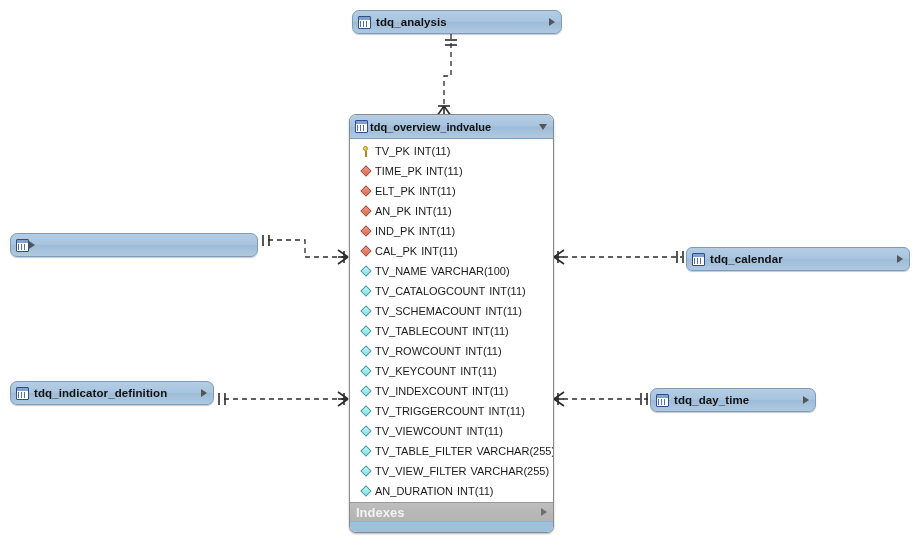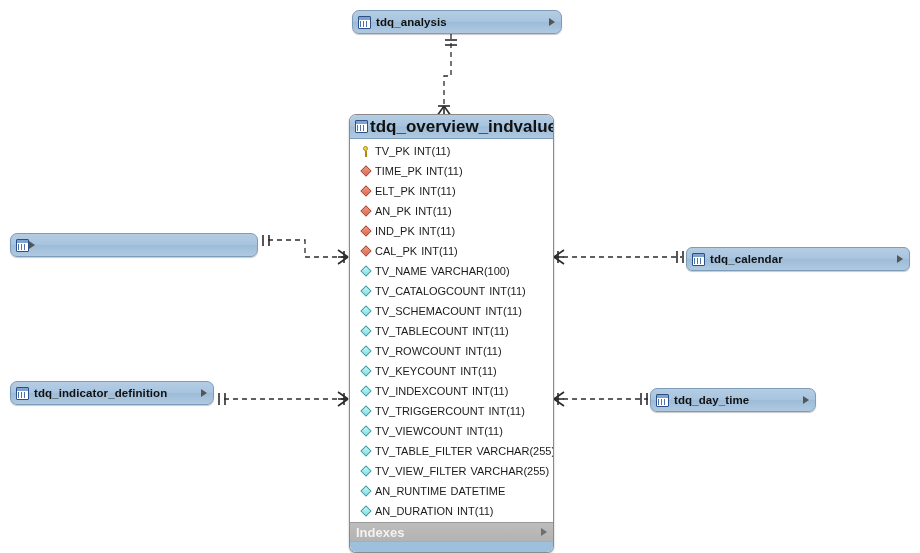--- a/index.html
+++ b/index.html
@@ -38,21 +38,21 @@
     box-shadow:0 1px 2px rgba(0,0,0,0.3);
     overflow:hidden;
   }
   .node.expanded .thead{
     height:24px;box-sizing:border-box;
     background:linear-gradient(to bottom,#b5cde4 0%,#a7c4df 48%,#9dbcd8 52%,#b0c9e1 100%);
     border-bottom:1px solid #7d9cba;
     display:flex;align-items:center;padding:0 6px 0 5px;
   }
   .node.expanded .thead .tname{
-    font-size:17px;color:#111;font-weight:bold;white-space:nowrap;
+    font-size:11px;color:#111;font-weight:bold;white-space:nowrap;
     margin-left:2px;flex:1 1 auto;
   }
   .cols{background:#fff;padding:2px 0 1px 4px;}
   .col{
     height:20px;display:flex;align-items:center;
     padding-left:6px;font-size:11px;color:#1a1a1a;white-space:nowrap;
   }
   .col .cname{margin-left:4px;}
   .footer{
     height:18px;display:flex;align-items:center;
@@ -288,25 +288,20 @@
           <span class="cname">TV_TABLE_FILTER</span>
           <span class="ctype" style="margin-left: 4px;">VARCHAR(255)</span>
         </div>
         <div class="col">
           <span class="gi dia plain"></span>
           <span class="cname">TV_VIEW_FILTER</span>
           <span class="ctype" style="margin-left: 4px;">VARCHAR(255)</span>
         </div>
         <div class="col">
           <span class="gi dia plain"></span>
-          <span class="cname">AN_RUNTIME</span>
-          <span class="ctype" style="margin-left: 4px;">DATETIME</span>
-        </div>
-        <div class="col">
-          <span class="gi dia plain"></span>
           <span class="cname">AN_DURATION</span>
           <span class="ctype" style="margin-left: 4px;">INT(11)</span>
         </div>
       </div>
     <div class="footer">
       <span class="flabel">Indexes</span>
       <span class="tri-dark"></span>
     </div>
     <div class="footstrip"></div>
   </div>

